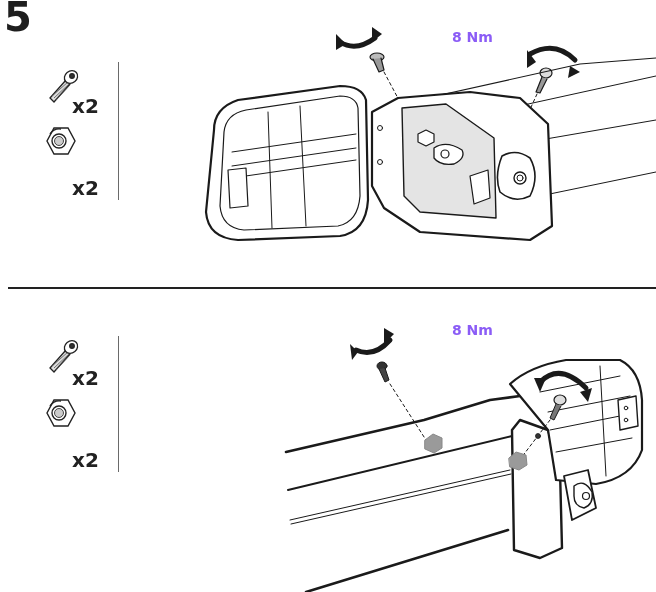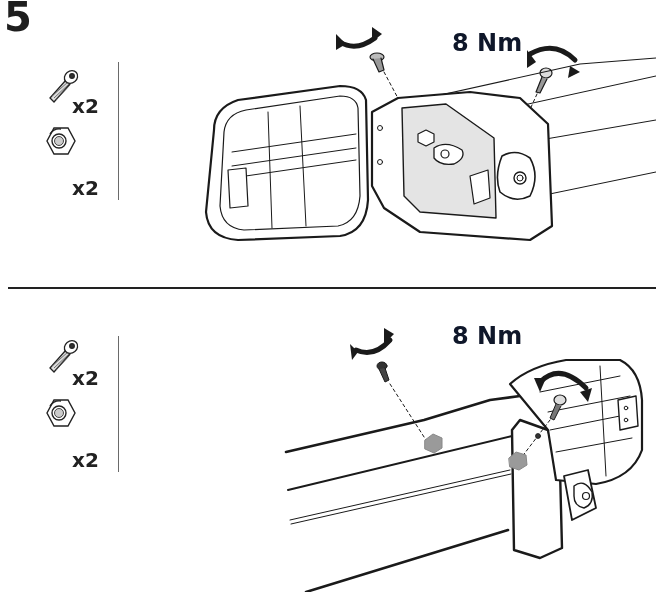--- a/index.html
+++ b/index.html
@@ -3,21 +3,21 @@
 <meta charset="utf-8">
 <style>
   html, body { margin: 0; padding: 0; background: #ffffff; }
   body { width: 656px; height: 592px; position: relative; overflow: hidden;
          font-family: "Liberation Sans", sans-serif; color: #1a1a1a; }
   .step-number { position: absolute; left: 4px; top: -6px; font-size: 40px; font-weight: 700;
                  font-family: "DejaVu Sans", sans-serif; color: #1e1e1e; }
   .parts { position: absolute; width: 120px; }
   .parts .vline { position: absolute; left: 98px; width: 1px; background: #6a6a6a; }
   .qty { position: absolute; font-size: 20px; font-weight: 700; font-family: "DejaVu Sans", sans-serif; color: #222; }
-  .torque { position: absolute; font-size: 24px; font-weight: 700; font-family: "DejaVu Sans", sans-serif; color: #0f172a; }
+  .torque { position: absolute; font-size: 14px; font-weight: 700; font-family: "DejaVu Sans", sans-serif; color: #8b5cf6; }
   .separator { position: absolute; left: 8px; top: 287px; width: 648px; height: 2px; background: #222; }
   svg { position: absolute; overflow: visible; }
 </style>
 </head>
 <body>
 
 <div class="step-number">5</div>
 
 <div class="parts" style="left:20px; top:58px; height:150px;">
   <svg width="40" height="40" style="left:22px; top:6px;" viewBox="0 0 40 40">

